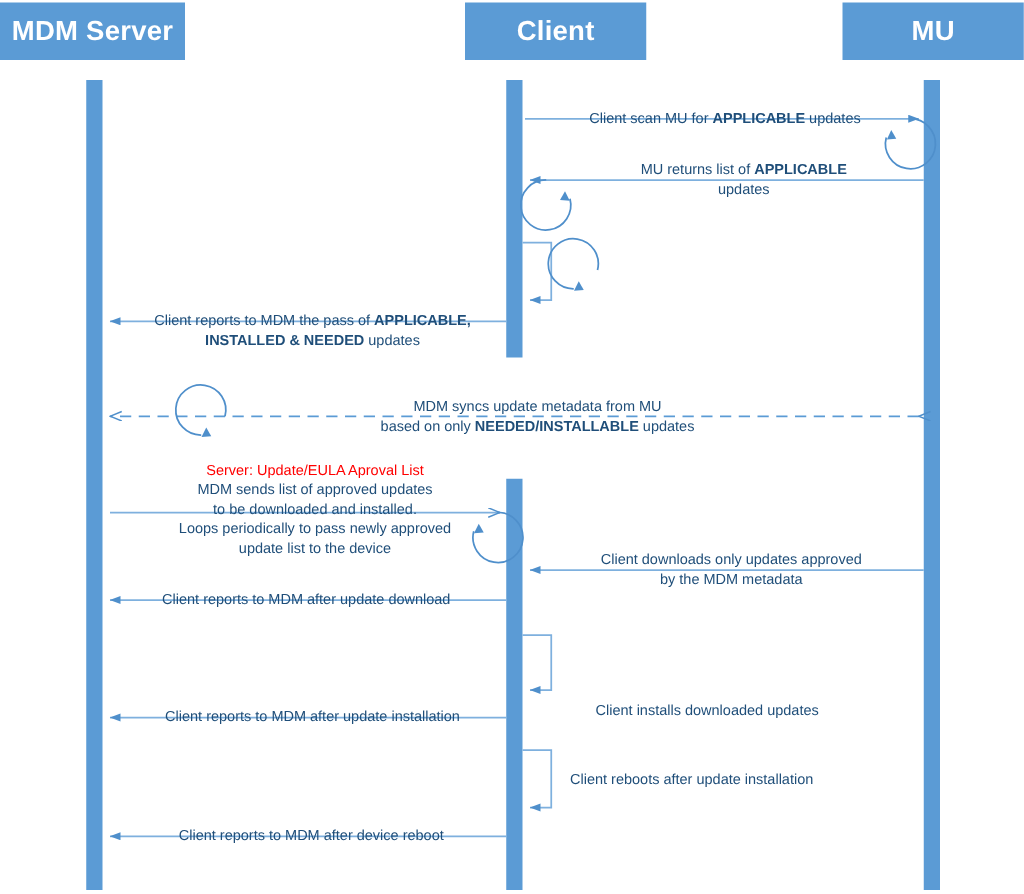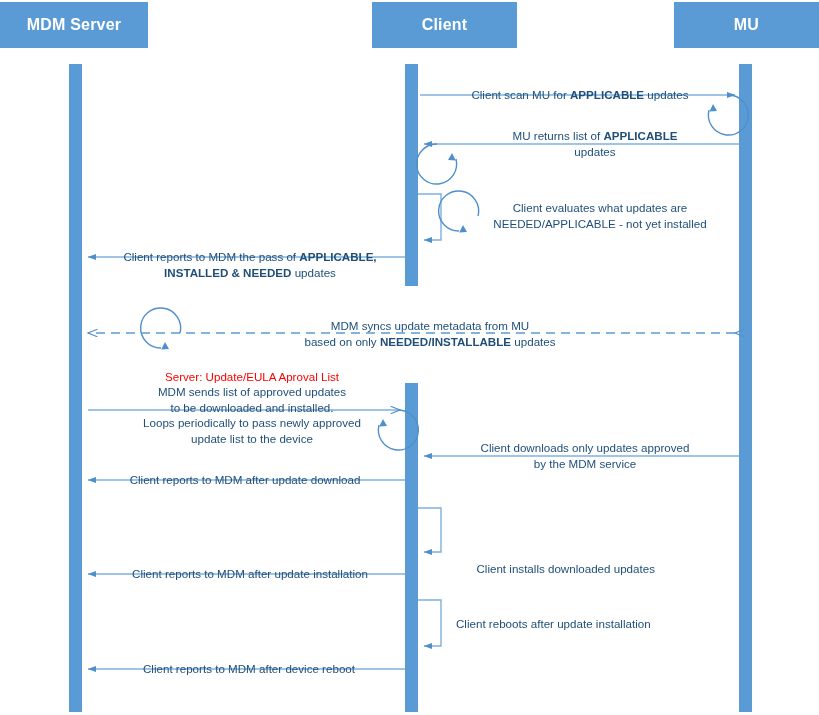--- a/index.html
+++ b/index.html
@@ -28,21 +28,21 @@
   }
   .hdr-box {
     position: absolute;
     background: #5B9BD5;
     display: flex;
     align-items: center;
     justify-content: center;
   }
   .hdr-label {
     color: #ffffff;
-    font-size: 16px;
+    font-size: 22px;
     font-weight: bold;
     letter-spacing: 0.2px;
     font-family: "Liberation Sans", sans-serif;
     white-space: nowrap;
   }
   .msg {
     position: absolute;
     color: #1F4E79;
     font-size: 11.6px;
     line-height: 15.5px;
@@ -190,24 +190,20 @@
     <span>Client scan MU for </span><b>APPLICABLE</b><span> updates</span>
   </div>
 
   <div class="msg" style="left:470px; top:128px; width:250px;">
     <div>
       <span>MU returns list of </span><b>APPLICABLE</b>
     </div>
     <div>updates</div>
   </div>
 
-  <div class="msg" style="left:480px; top:200px; width:240px;">
-    <div>Client evaluates what updates are</div>
-    <div>NEEDED/APPLICABLE - not yet installed</div>
-  </div>
 
   <div class="msg" style="left:95px; top:249px; width:310px;">
     <div>
       <span>Client reports to MDM the pass of </span><b>APPLICABLE,</b>
     </div>
     <div>
       <b><b>INSTALLED &amp; NEEDED</b></b><span> updates</span>
     </div>
   </div>
 
@@ -221,21 +217,21 @@
   <div class="policy-label" style="left:102px; top:369px; width:300px;">Server: Update/EULA Aproval List</div>
   <div class="msg" style="left:102px; top:384px; width:300px;">
     <div>MDM sends list of approved updates</div>
     <div>to be downloaded and installed.</div>
     <div>Loops periodically to pass newly approved</div>
     <div>update list to the device</div>
   </div>
 
   <div class="msg" style="left:460px; top:440px; width:250px;">
     <div>Client downloads only updates approved</div>
-    <div>by the MDM service</div>
+    <div>by the MDM metadata</div>
   </div>
 
   <div class="msg" style="left:114px; top:472px; width:262px;">Client reports to MDM after update download</div>
 
   <div class="msg" style="left:425px; top:521px; width:230px; text-align:right;margin-top:40px;">Client installs downloaded updates</div>
 
   <div class="msg" style="left:114px; top:566px; width:272px;">Client reports to MDM after update installation</div>
 
   <div class="msg" style="left:456px; top:616px; width:230px; text-align:left;">Client reboots after update installation</div>
 

